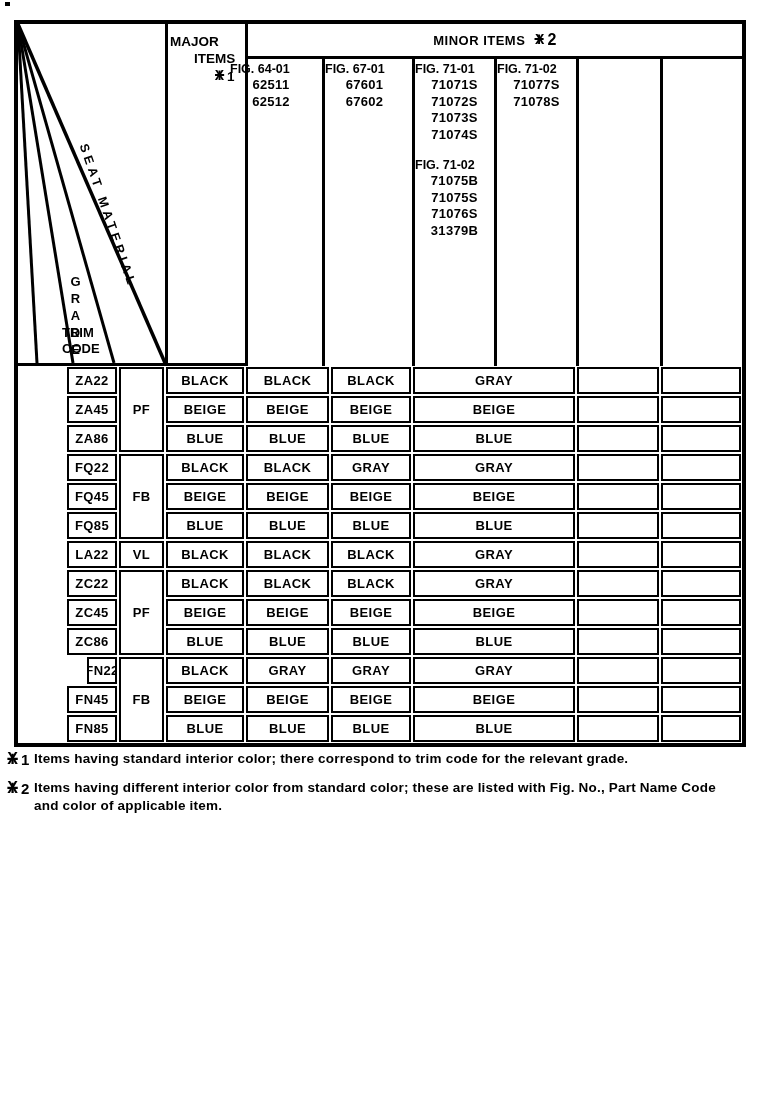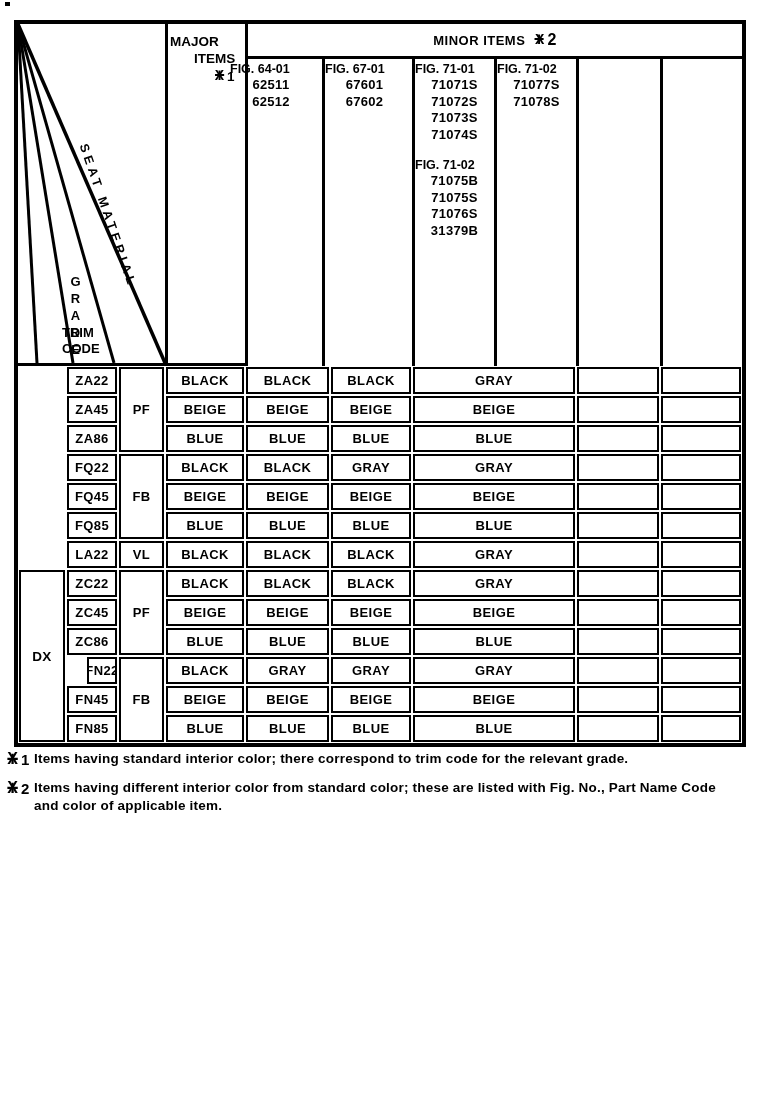--- a/index.html
+++ b/index.html
@@ -122,21 +122,20 @@
         <div class="fig-col bl" style="left: 476px; width: 82px;">
           <div class="fig-title">FIG. 71-02</div>
           <div class="fig-part">71077S</div>
           <div class="fig-part">71078S</div>
         </div>
         <div class="fig-col bl" style="left: 558px; width: 84px;"></div>
         <div class="fig-col bl" style="left: 642px; width: 82px;"></div>
       </div>
 
     <div id="body-grid">
-        <div class="c grade" style="grid-area: 8 / 1 / 14;">DX</div>
         <div class="c " style="grid-area: 1 / 3 / 4;">PF</div>
         <div class="c " style="grid-area: 4 / 3 / 7;">FB</div>
         <div class="c " style="grid-area: 7 / 3 / 8;">VL</div>
         <div class="c " style="grid-area: 8 / 3 / 11;">PF</div>
         <div class="c " style="grid-area: 11 / 3 / 14;">FB</div>
         <div class="c " style="grid-area: 1 / 2;">ZA22</div>
         <div class="c " style="grid-area: 1 / 4;">BLACK</div>
         <div class="c " style="grid-area: 1 / 5;">BLACK</div>
         <div class="c " style="grid-area: 1 / 6;">BLACK</div>
         <div class="c " style="grid-area: 1 / 7 / auto / 9;">GRAY</div>

